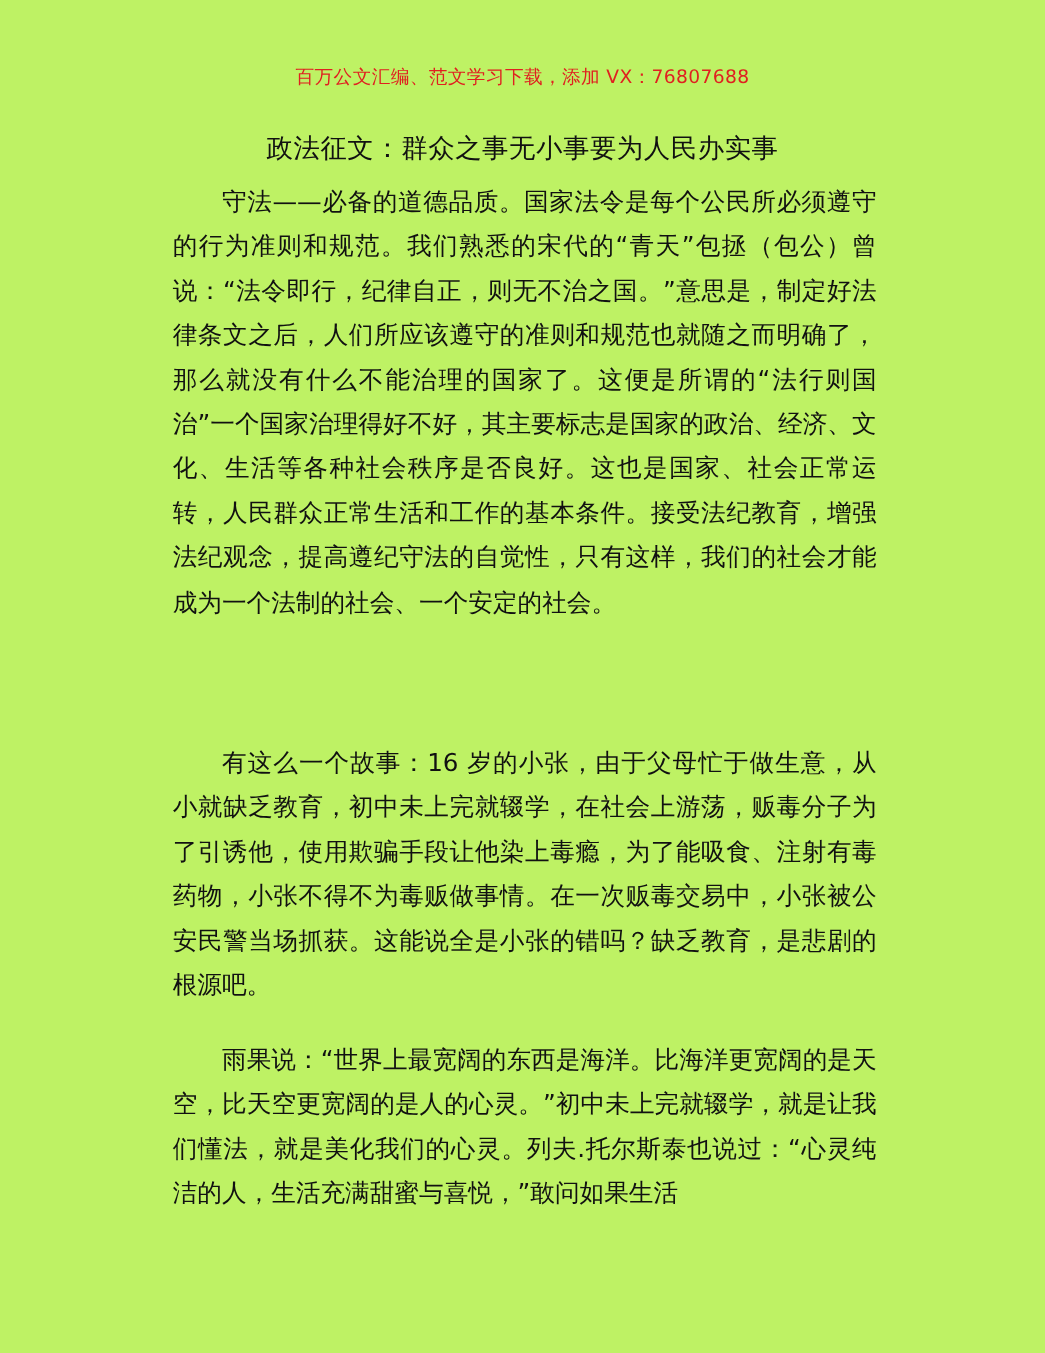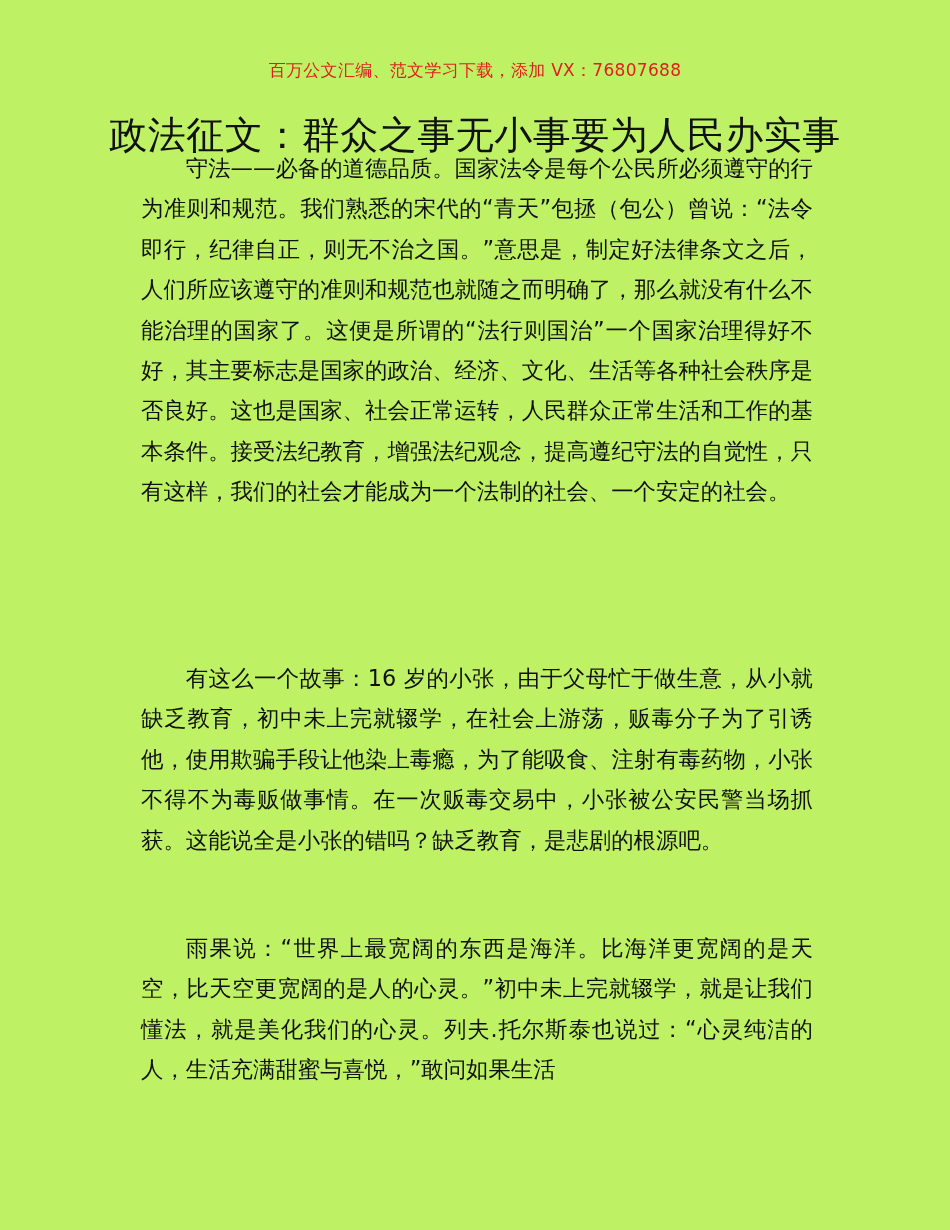--- a/index.html
+++ b/index.html
@@ -32,37 +32,37 @@
       color: #e02020;
       letter-spacing: 0.3px;
       line-height: 28px;
     }
     .doc-title {
       position: absolute;
       top: 112px;
       left: 0;
       width: 950px;
       text-align: center;
-      font-size: 38px;
+      font-size: 24px;
       color: #111111;
       line-height: 46px;
       letter-spacing: 0.5px;
     }
     .body-text {
       position: absolute;
       left: 141px;
       width: 672px;
       font-size: 22.4px;
       line-height: 40.4px;
       color: #111111;
       text-align: justify;
       text-align-last: left;
     }
     .para {
-      margin: 0;
+      margin: 16px;
       text-indent: 2em;
     }
     .p1 { top: 148px; }
     .p2 { top: 658px; }
     .p3 { top: 928px; }
   </style>
 </head>
 <body>
 
 <div class="page">

